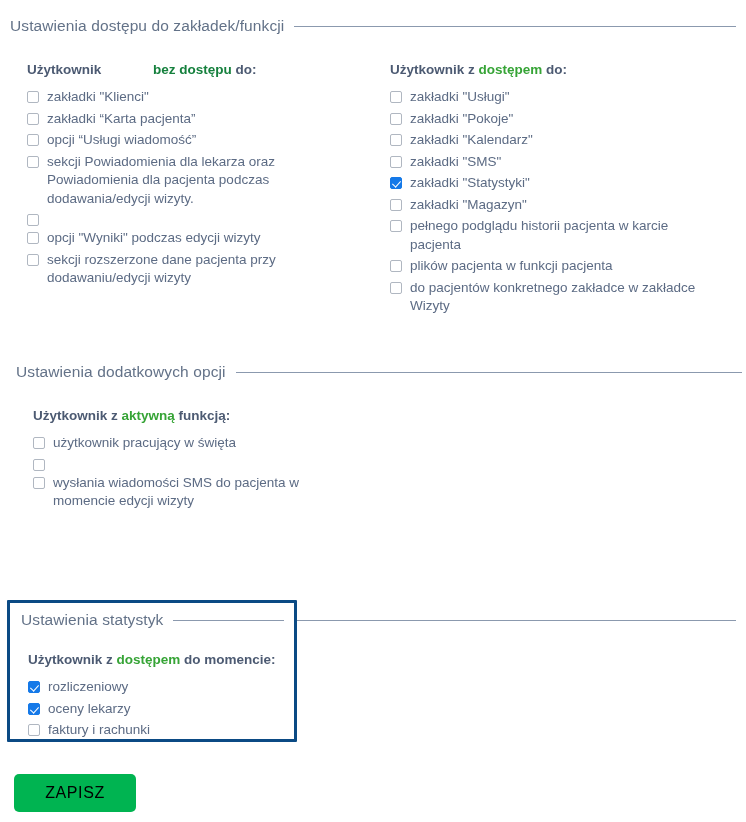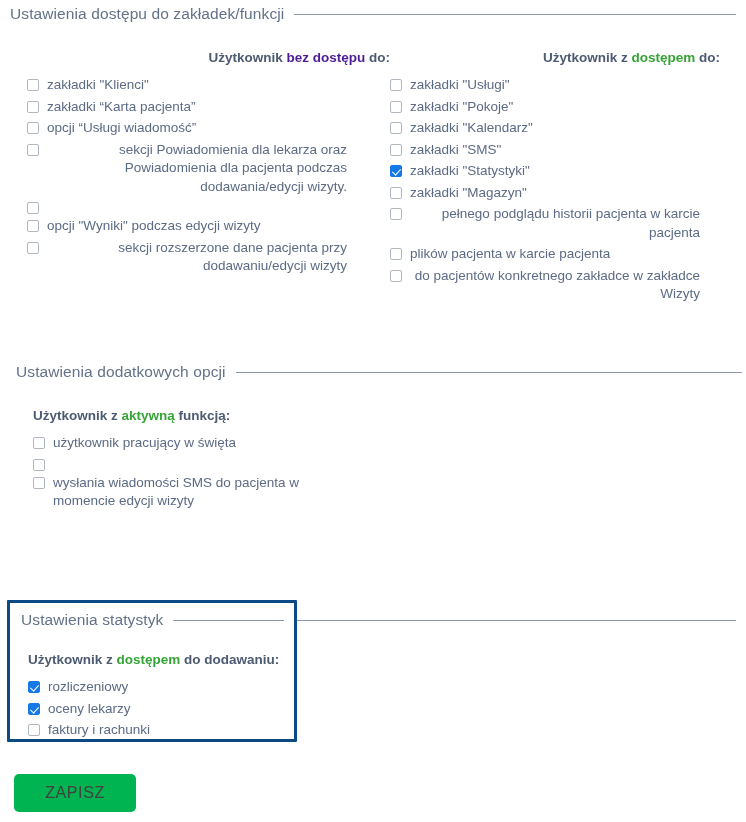--- a/index.html
+++ b/index.html
@@ -56,21 +56,21 @@
   }
 
   
   .group-title {
     font-size: 13.5px;
     font-weight: bold;
     color: #4c5a72;
     margin: 0 0 11px 0;
     white-space: nowrap;
   }
-  .accent-red { color: #4c1d95; }
+  .accent-red { color: #15803d; margin-left: 48px; }
   .accent-green { color: #36a436; }
 
   .chk-list {
     list-style: none;
     margin: 0;
     padding: 0;
   }
   .chk-item {
     display: flex;
     align-items: flex-start;
@@ -104,21 +104,21 @@
     transform: rotate(42deg);
   }
   .chk-label {
     font-size: 13.5px;
     line-height: 18.5px;
     color: #5c6b84;
     max-width: 300px;
   }
 
   
-  #section-access { left: 10px; top: 4px; width: 726px; text-align: right; }
+  #section-access { left: 10px; top: 16px; width: 726px; }
   #section-access .cols {
     display: flex;
     margin-top: 26px;
     padding-left: 17px;
   }
   #col-no-access { width: 363px; }
   #col-access { width: 330px; }
   #col-access .chk-label { max-width: 290px; }
 
   #section-additional { left: 16px; top: 362px; width: 726px; }
@@ -146,21 +146,21 @@
   }
 
   
   #save-button {
     position: absolute;
     left: 14px;
     top: 774px;
     width: 122px;
     height: 38px;
     background: #00b451;
-    color: #404040;
+    color: #000000;
     border: none;
     border-radius: 5px;
     font-family: "Liberation Sans", sans-serif;
     font-size: 16px;
     letter-spacing: 0.6px;
     cursor: pointer;
   }
 </style>
 </head>
 <body>
@@ -237,21 +237,21 @@
             <li class="chk-item">
               <span class="chk-box"></span>
               <span class="chk-label">zakładki "Magazyn"</span>
             </li>
             <li class="chk-item">
               <span class="chk-box"></span>
               <span class="chk-label">pełnego podglądu historii pacjenta w karcie pacjenta</span>
             </li>
             <li class="chk-item">
               <span class="chk-box"></span>
-              <span class="chk-label">plików pacjenta w karcie pacjenta</span>
+              <span class="chk-label">plików pacjenta w funkcji pacjenta</span>
             </li>
             <li class="chk-item">
               <span class="chk-box"></span>
               <span class="chk-label">do pacjentów konkretnego zakładce w zakładce Wizyty</span>
             </li>
           </ul>
       </div>
     </div>
   </div>
 
@@ -282,21 +282,21 @@
 
   <div id="stats-outer-rule"></div>
 
   <div class="section boxed" id="section-stats" style="border-color: rgb(11, 74, 132);">
     <div class="section-header">
       <span class="section-legend">Ustawienia statystyk</span>
       <span class="section-rule"></span>
     </div>
     <div class="body">
       <div class="group-title">
-        <span>Użytkownik z </span><span class="accent-green">dostępem</span><span> do dodawaniu:</span>
+        <span>Użytkownik z </span><span class="accent-green">dostępem</span><span> do momencie:</span>
       </div>
       <ul class="chk-list">
           <li class="chk-item">
             <span class="chk-box checked"></span>
             <span class="chk-label">rozliczeniowy</span>
           </li>
           <li class="chk-item">
             <span class="chk-box checked"></span>
             <span class="chk-label">oceny lekarzy</span>
           </li>

